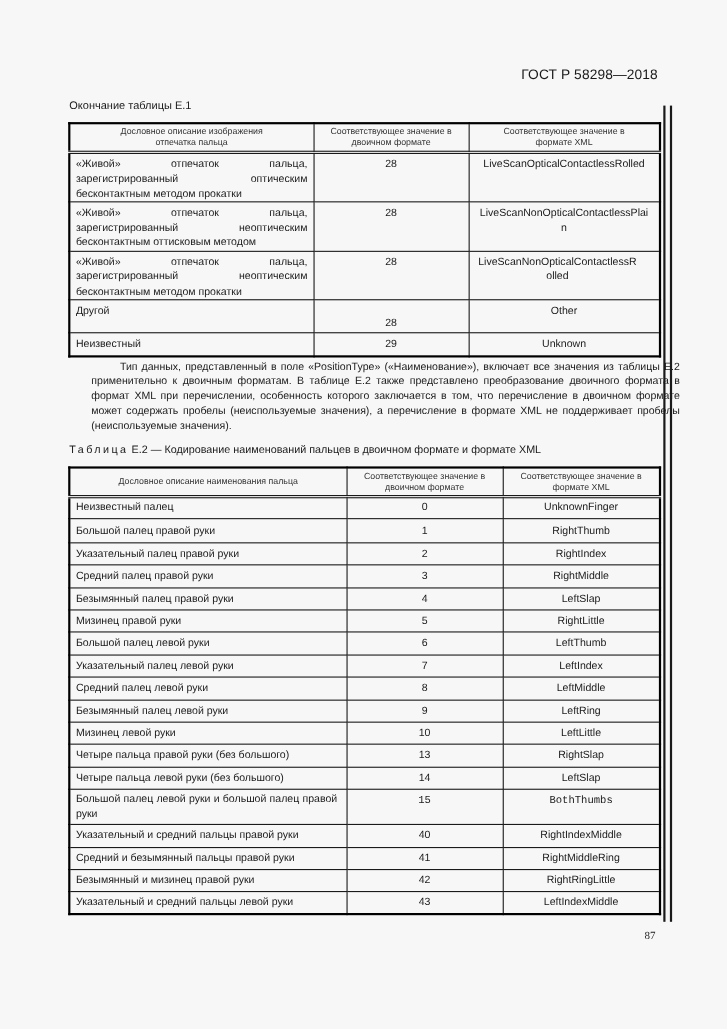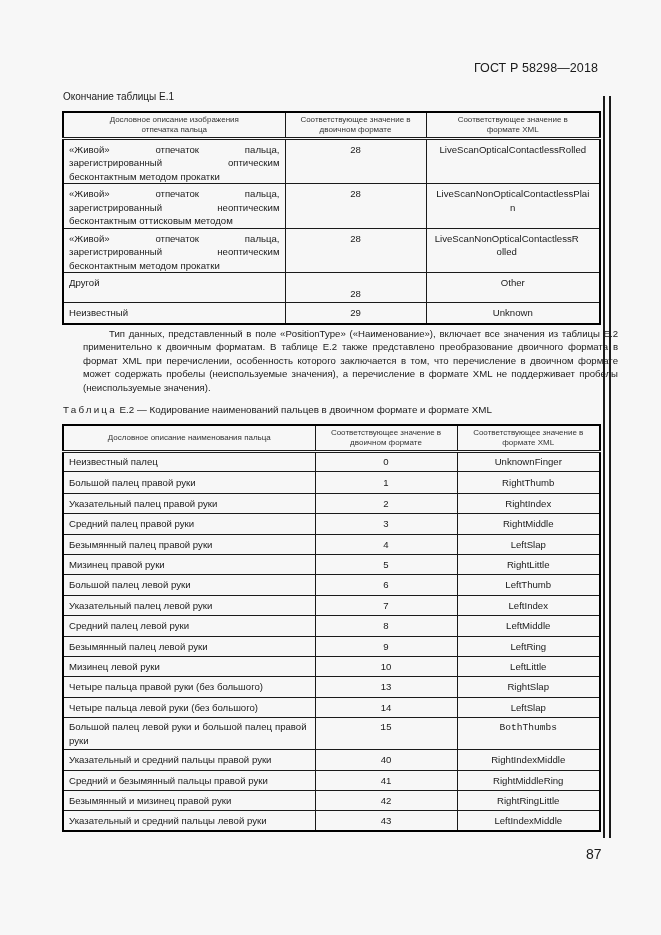--- a/index.html
+++ b/index.html
@@ -30,21 +30,21 @@
   #t1 { left:62px; top:111px; width:537px; }
   #t2 { left:62px; top:424px; width:537px; }
   #t2 td.desc, #t2 td.num, #t2 td.xml { vertical-align:middle; padding-top:0; }
   #t2 tr.r2 td.num, #t2 tr.r2 td.xml { vertical-align:top; padding-top:3px;font-family:Liberation Mono, monospace; }
   .para {
     position:absolute; left:63px; top:327px; width:535px; font-size:9.6px; line-height:13.4px;
     text-align:justify; text-indent:26px;margin-left:20px;
   }
   .caption2 { position:absolute; left:63px; top:404px; font-size:9.8px; }
   .caption2 .sp { letter-spacing:2.2px; }
-  .pagenum { position:absolute; left:586px; top:846px; font-size:14px; }
+  .pagenum { position:absolute; left:586px; top:846px; font-size:10px;font-family:Liberation Serif, serif; }
 </style>
 </head>
 <body>
 
 <div class="hdr-title">ГОСТ Р 58298—2018</div>
 <div class="caption1">Окончание таблицы Е.1</div>
 
 <div class="vbar" style="left:603px; top:96px; height:742px;"></div>
 <div class="vbar" style="left:609px; top:96px; height:742px;"></div>
 

